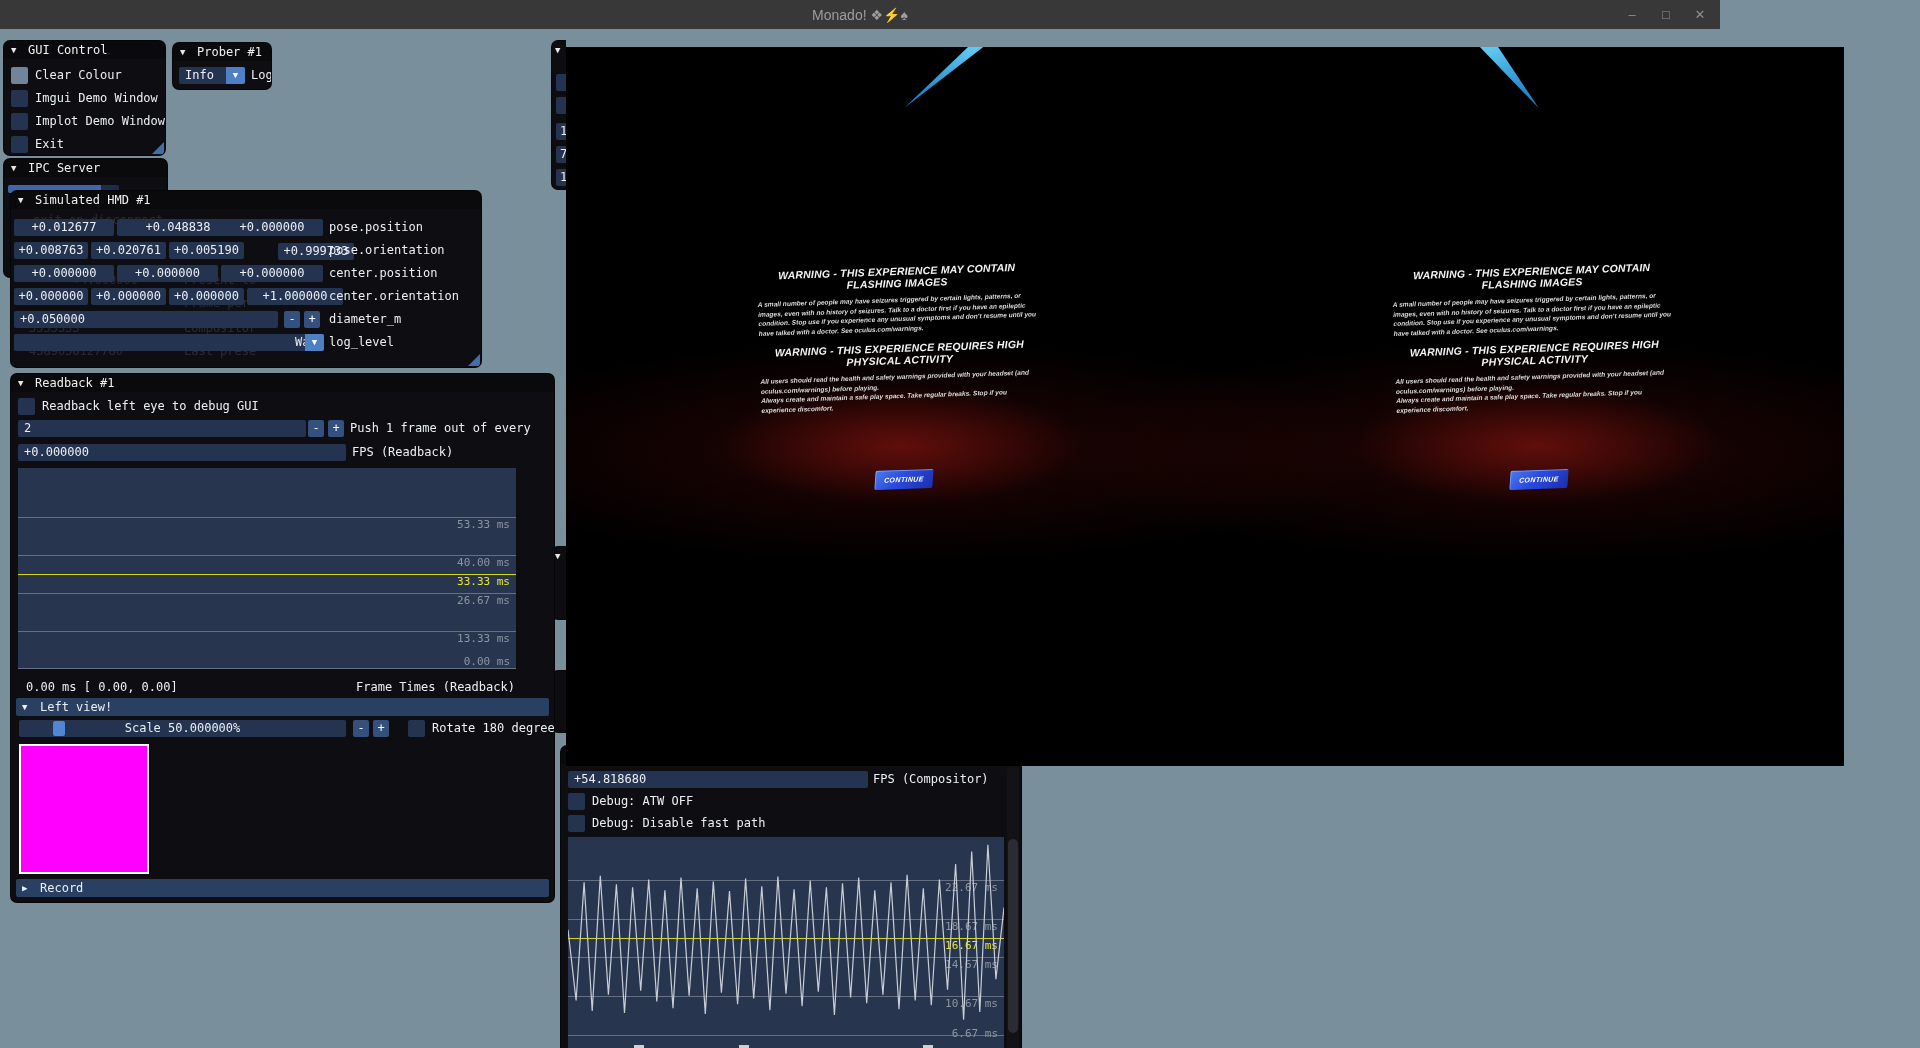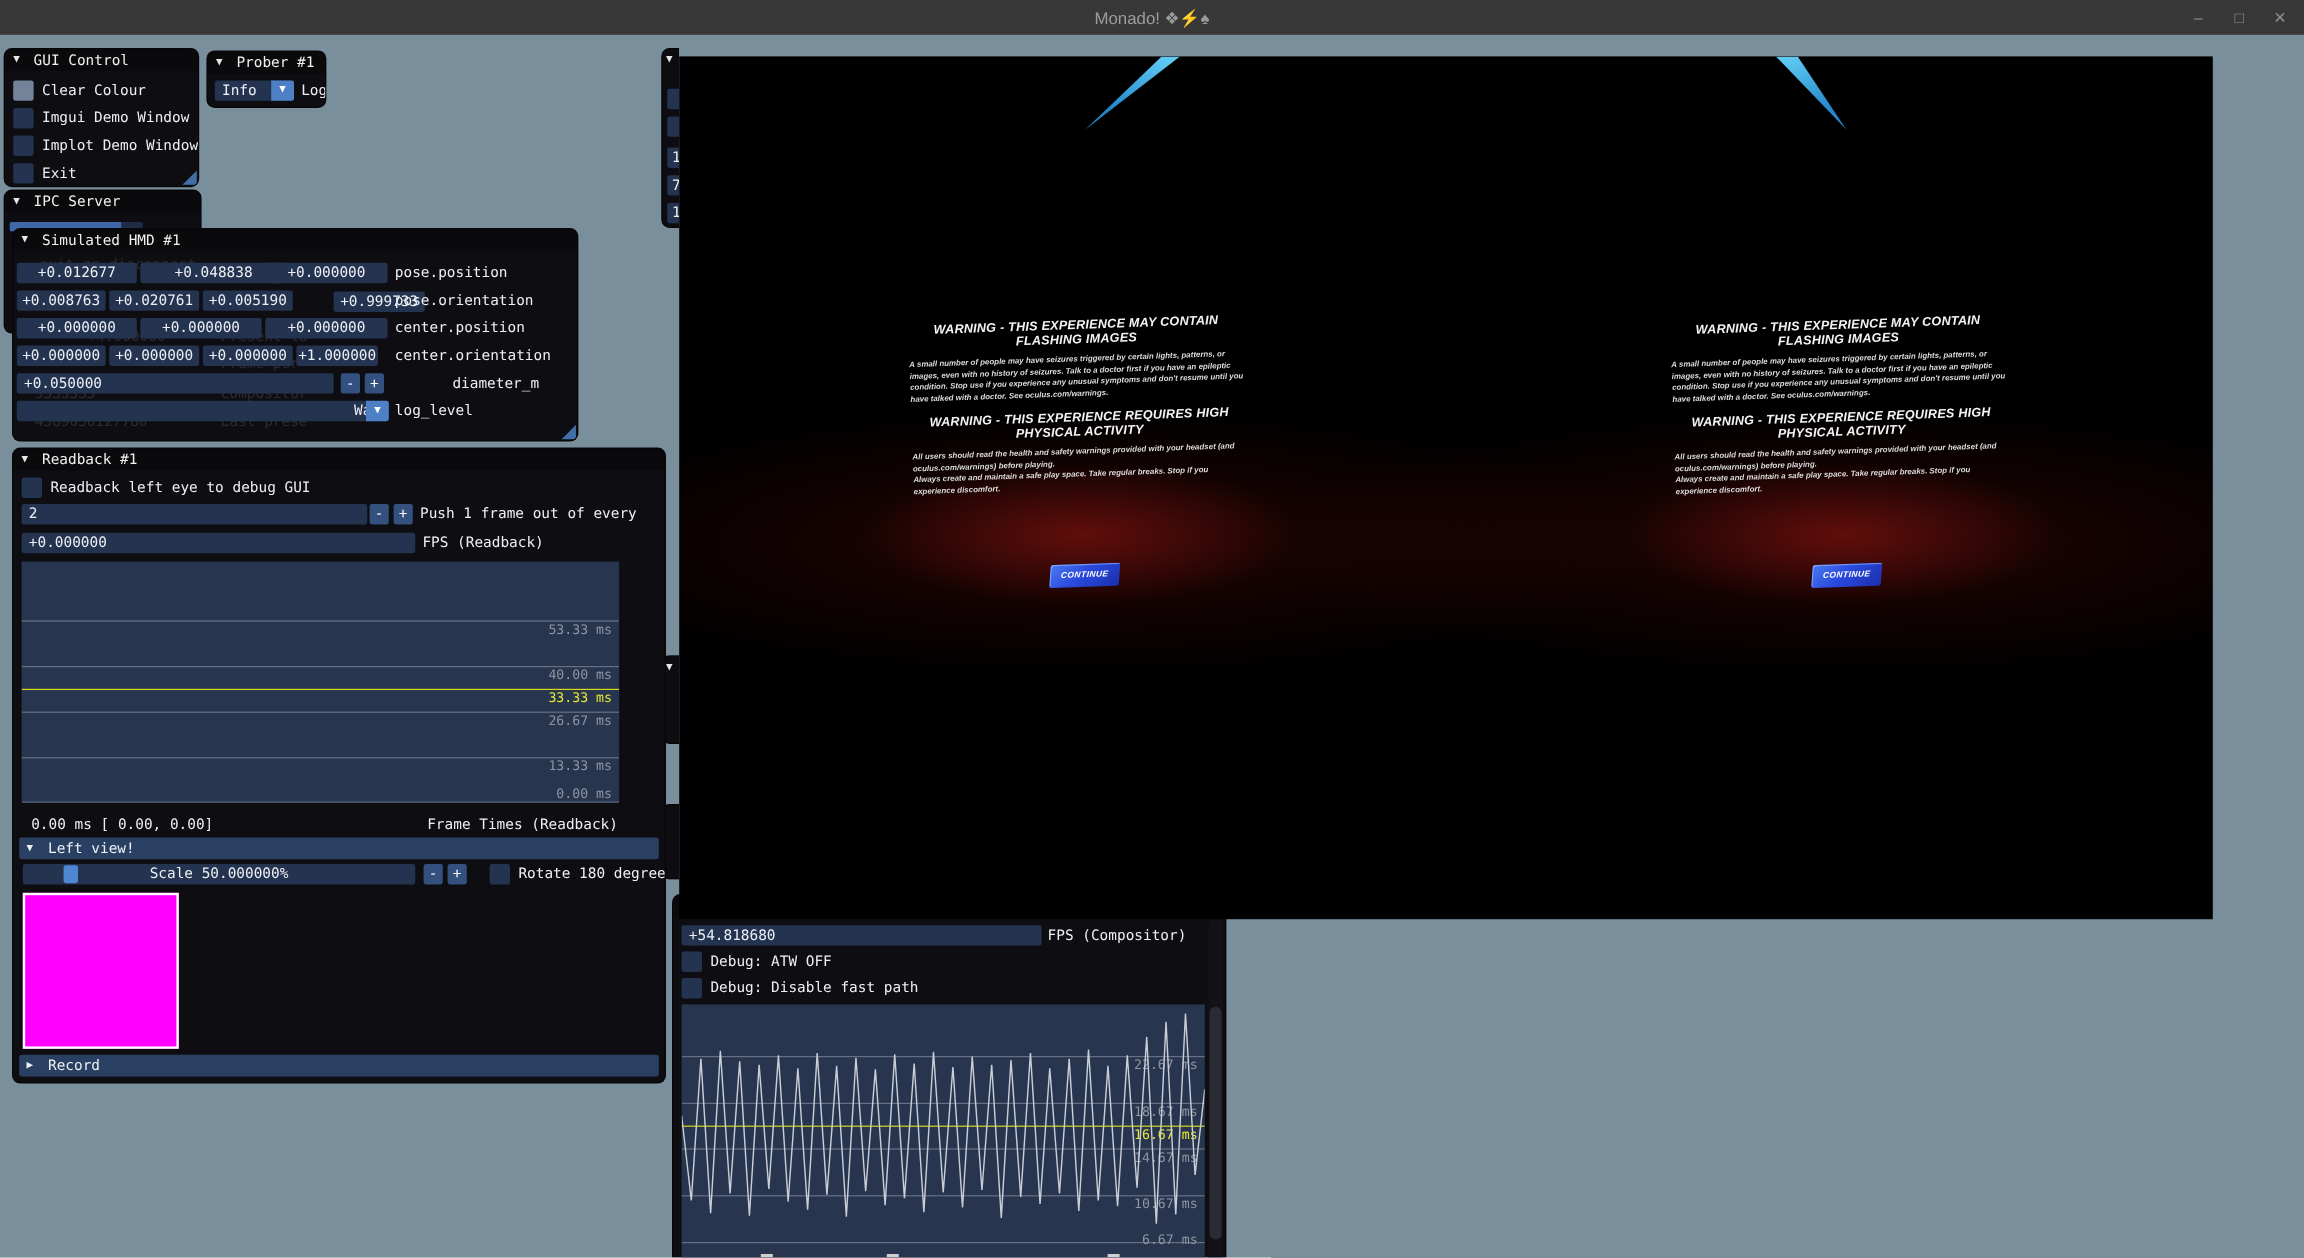--- a/index.html
+++ b/index.html
@@ -1,19 +1,19 @@
 <!DOCTYPE html>
 <html><head>
 <meta charset="utf-8">
 <style>
   html,body{margin:0;padding:0;}
   .desktop{position:relative;width:1920px;height:1048px;background:#7a8f9c;overflow:hidden;
            font-family:"DejaVu Sans Mono","Liberation Mono",monospace;font-size:12px;color:#eceff4;}
   
-  .titlebar{position:absolute;left:0;top:0;width:1920px;height:29px;background:#383838;
+  .titlebar{position:absolute;left:0;top:0;width:1720px;height:29px;background:#383838;
             display:flex;align-items:center;justify-content:center;color:#9d9d9d;
             font-family:"Liberation Sans",sans-serif;font-size:14px;}
   .tb-btns{position:absolute;right:12px;top:0;height:29px;display:flex;gap:18px;align-items:center;color:#8f8f8f;font-size:13px;}
   .tb-btn{width:16px;text-align:center;cursor:default;}
   
   .win{position:absolute;background:#0e0e12;border:1px solid rgba(6,6,8,.9);border-radius:7px;box-sizing:border-box;overflow:hidden;}
   .wtitle{position:relative;height:18px;background:#0a0a0c;border-radius:6px 6px 0 0;line-height:18px;white-space:nowrap;}
   .wtitle .arr{position:absolute;left:7px;top:0;font-size:9px;color:#e8e8e8;}
   .wtitle .ttext{position:absolute;left:24px;top:0;color:#f0f0f0;}
   .grip{position:absolute;right:1px;bottom:1px;width:0;height:0;border-style:solid;border-width:0 0 12px 12px;border-color:transparent transparent #4a7fc0 transparent;opacity:.85;}
@@ -222,27 +222,27 @@
     <div class="rlabel" style="left:318px;top:51px;">pose.orientation</div>
 
     <div class="ibox center" style="left:3px;top:74px;width:100px;">+0.000000</div>
     <div class="ibox center" style="left:106px;top:74px;width:101px;">+0.000000</div>
     <div class="ibox center" style="left:210px;top:74px;width:102px;">+0.000000</div>
     <div class="rlabel" style="left:318px;top:74px;">center.position</div>
 
     <div class="ibox center" style="left:3px;top:97px;width:74px;">+0.000000</div>
     <div class="ibox center" style="left:80px;top:97px;width:75px;">+0.000000</div>
     <div class="ibox center" style="left:158px;top:97px;width:75px;">+0.000000</div>
-    <div class="ibox center" style="left:236px;top:97px;width:68px;">+1.000000</div>
+    <div class="ibox center" style="left:236px;top:97px;width:96px;">+1.000000</div>
     <div class="rlabel" style="left:318px;top:97px;">center.orientation</div>
 
     <div class="ibox pad" style="left:3px;top:120px;width:264px;">+0.050000</div>
     <div class="sbtn" style="left:273px;top:120px;">-</div>
     <div class="sbtn" style="left:293px;top:120px;">+</div>
-    <div class="rlabel" style="left:318px;top:120px;margin-left:48px;">diameter_m</div>
+    <div class="rlabel" style="left:318px;top:120px;">diameter_m</div>
 
     <div class="ibox pad" style="left:3px;top:143px;width:310px;text-align:right;">Warn</div>
     <div class="combo-arrow" style="left:294px;top:143px;">▼</div>
     <div class="rlabel" style="left:318px;top:143px;">log_level</div>
     <div class="grip"></div>
   </div>
 
   <div class="win" style="left:10px;top:373px;width:545px;height:530px;z-index:6;">
     <div class="wtitle">
       <span class="arr">▼</span>

